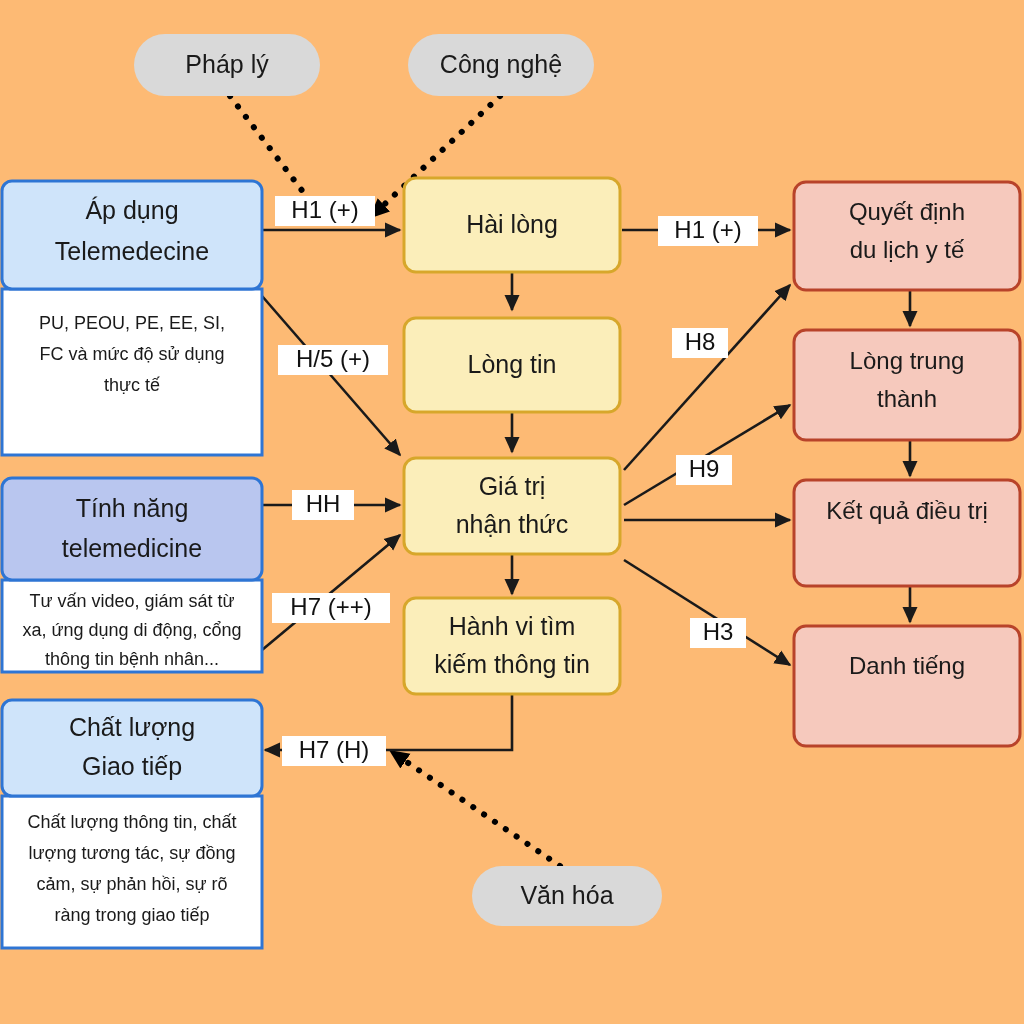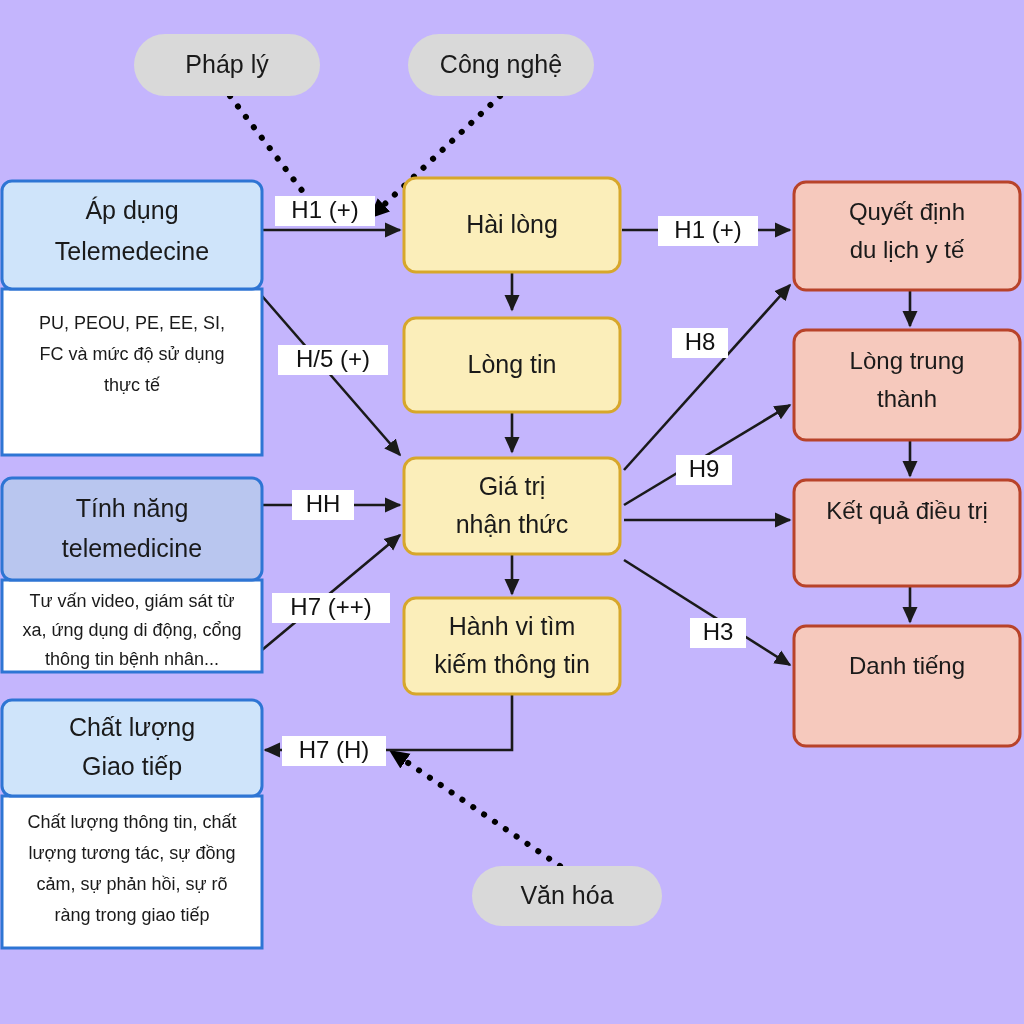--- a/index.html
+++ b/index.html
@@ -10,21 +10,21 @@
   body {
     width: 1024px;
     height: 1024px;
     font-family: "Liberation Sans", sans-serif;
     overflow: hidden;
   }
   #diagram-root {
     position: relative;
     width: 1024px;
     height: 1024px;
-    background: #c4b5fd;
+    background: #fdba74;
   }
   svg#diagram {
     display: block;
     width: 1024px;
     height: 1024px;
   }
   .node-label {
     font-family: "Liberation Sans", sans-serif;
     text-anchor: middle;
     dominant-baseline: middle;

